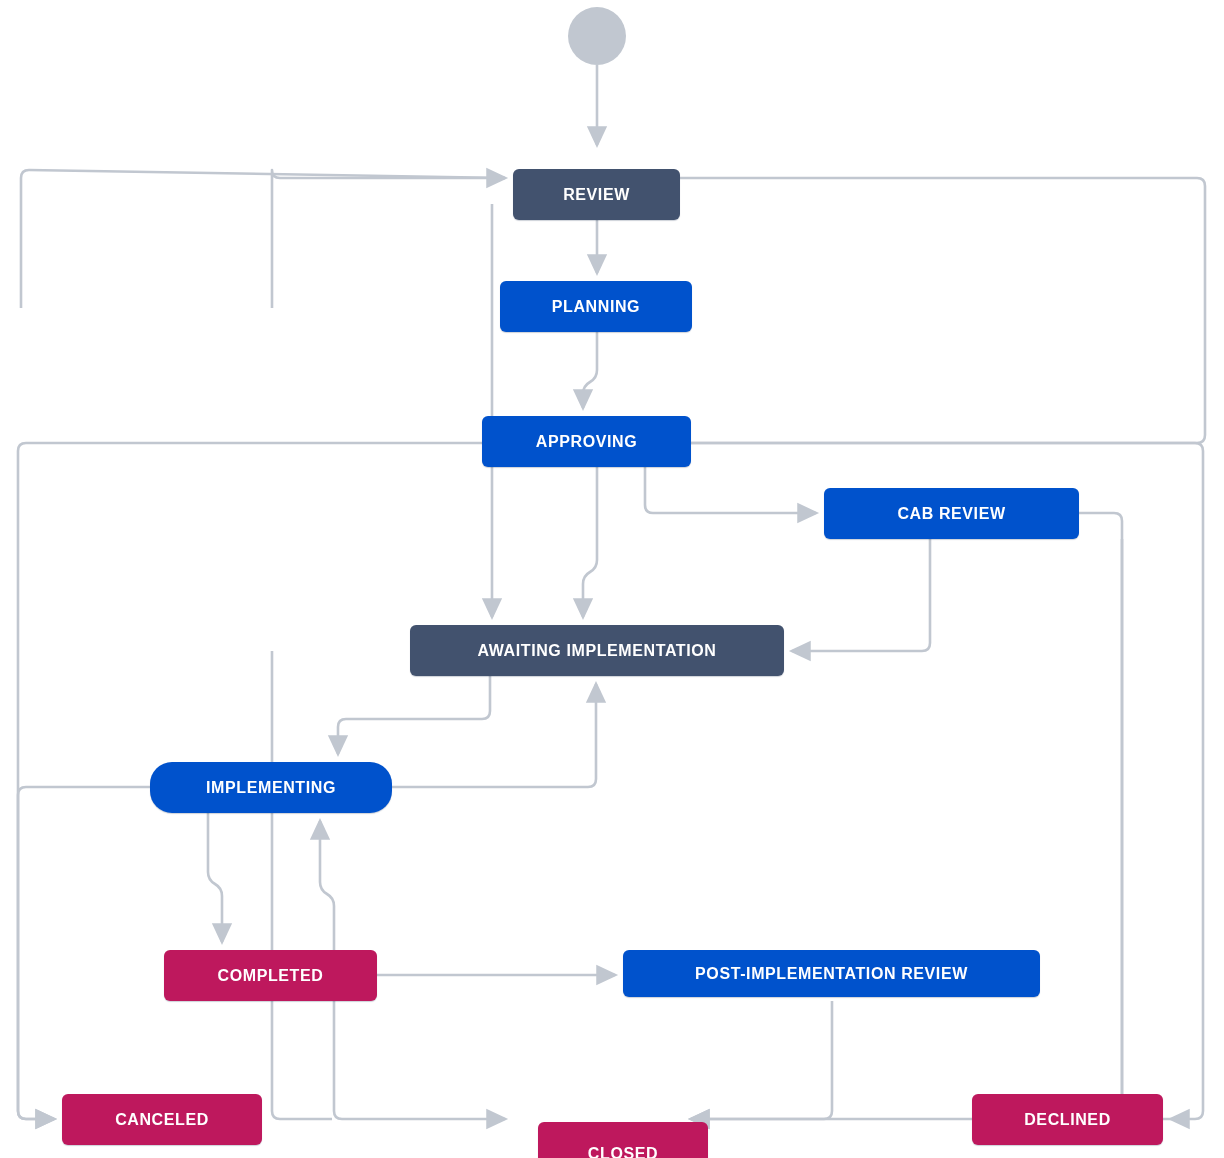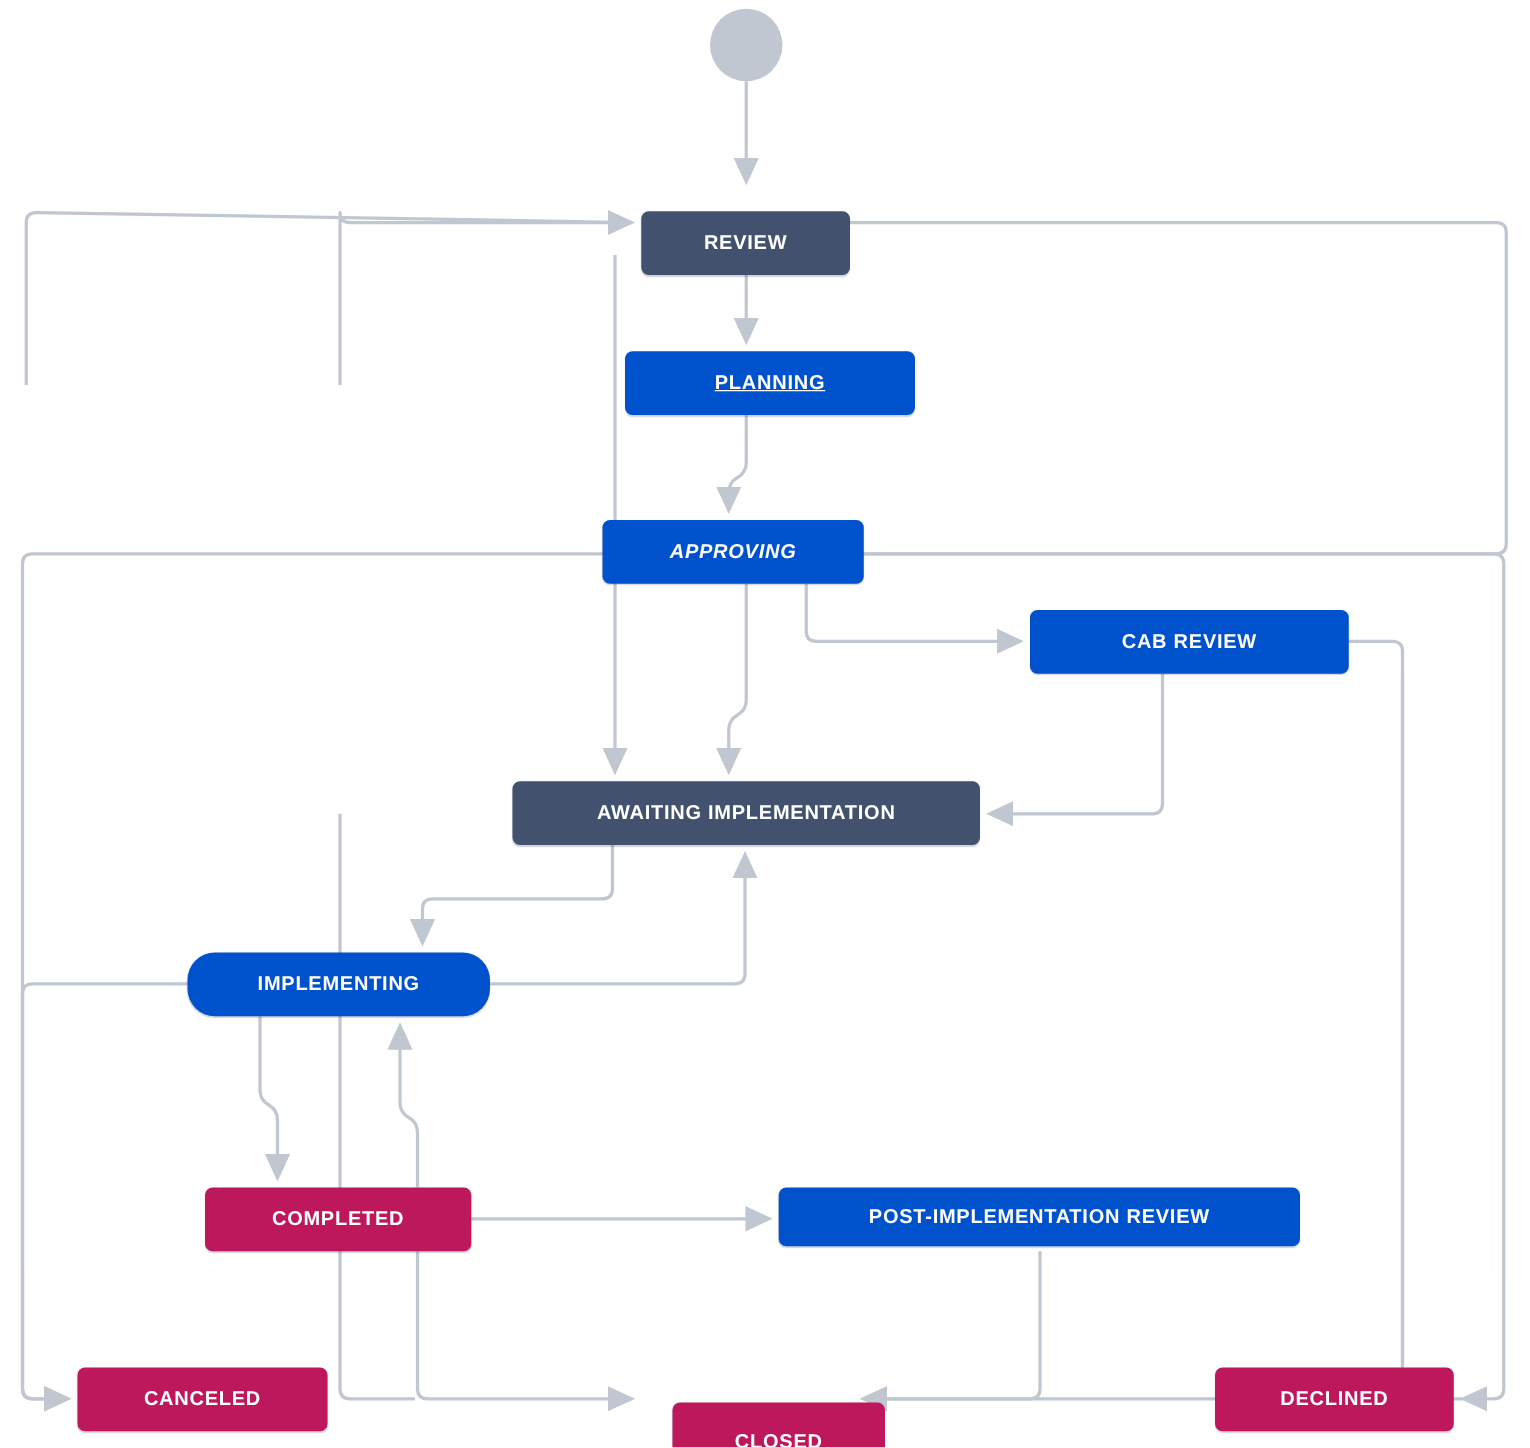--- a/index.html
+++ b/index.html
@@ -90,24 +90,24 @@
         <path d="M 334,1001 L 334,1111 Q 334,1119 342,1119 L 505,1119" marker-end="url(#arrowhead)"></path>
       </g>
   </svg>
 
   <div class="start-node" style="left:568px; top:7px; width:58px; height:58px;"></div>
 
   <div id="nodes-layer">
       <div class="node slate" style="left: 513px; top: 153px; width: 167px; height: 51px; margin-top: 16px;">
         <span>REVIEW</span>
       </div>
-      <div class="node blue" style="left: 500px; top: 281px; width: 232px; height: 51px; text-decoration: underline;">
+      <div class="node blue" style="left: 500px; top: 281px; width: 192px; height: 51px;">
         <span>PLANNING</span>
       </div>
-      <div class="node blue" style="left: 482px; top: 416px; width: 209px; height: 51px; font-style: italic;">
+      <div class="node blue" style="left: 482px; top: 416px; width: 209px; height: 51px;">
         <span>APPROVING</span>
       </div>
       <div class="node blue" style="left: 824px; top: 488px; width: 255px; height: 51px;">
         <span>CAB REVIEW</span>
       </div>
       <div class="node slate" style="left: 410px; top: 625px; width: 374px; height: 51px;">
         <span>AWAITING IMPLEMENTATION</span>
       </div>
       <div class="node blue" style="left: 150px; top: 762px; width: 242px; height: 51px; border-radius: 22px;">
         <span>IMPLEMENTING</span>

